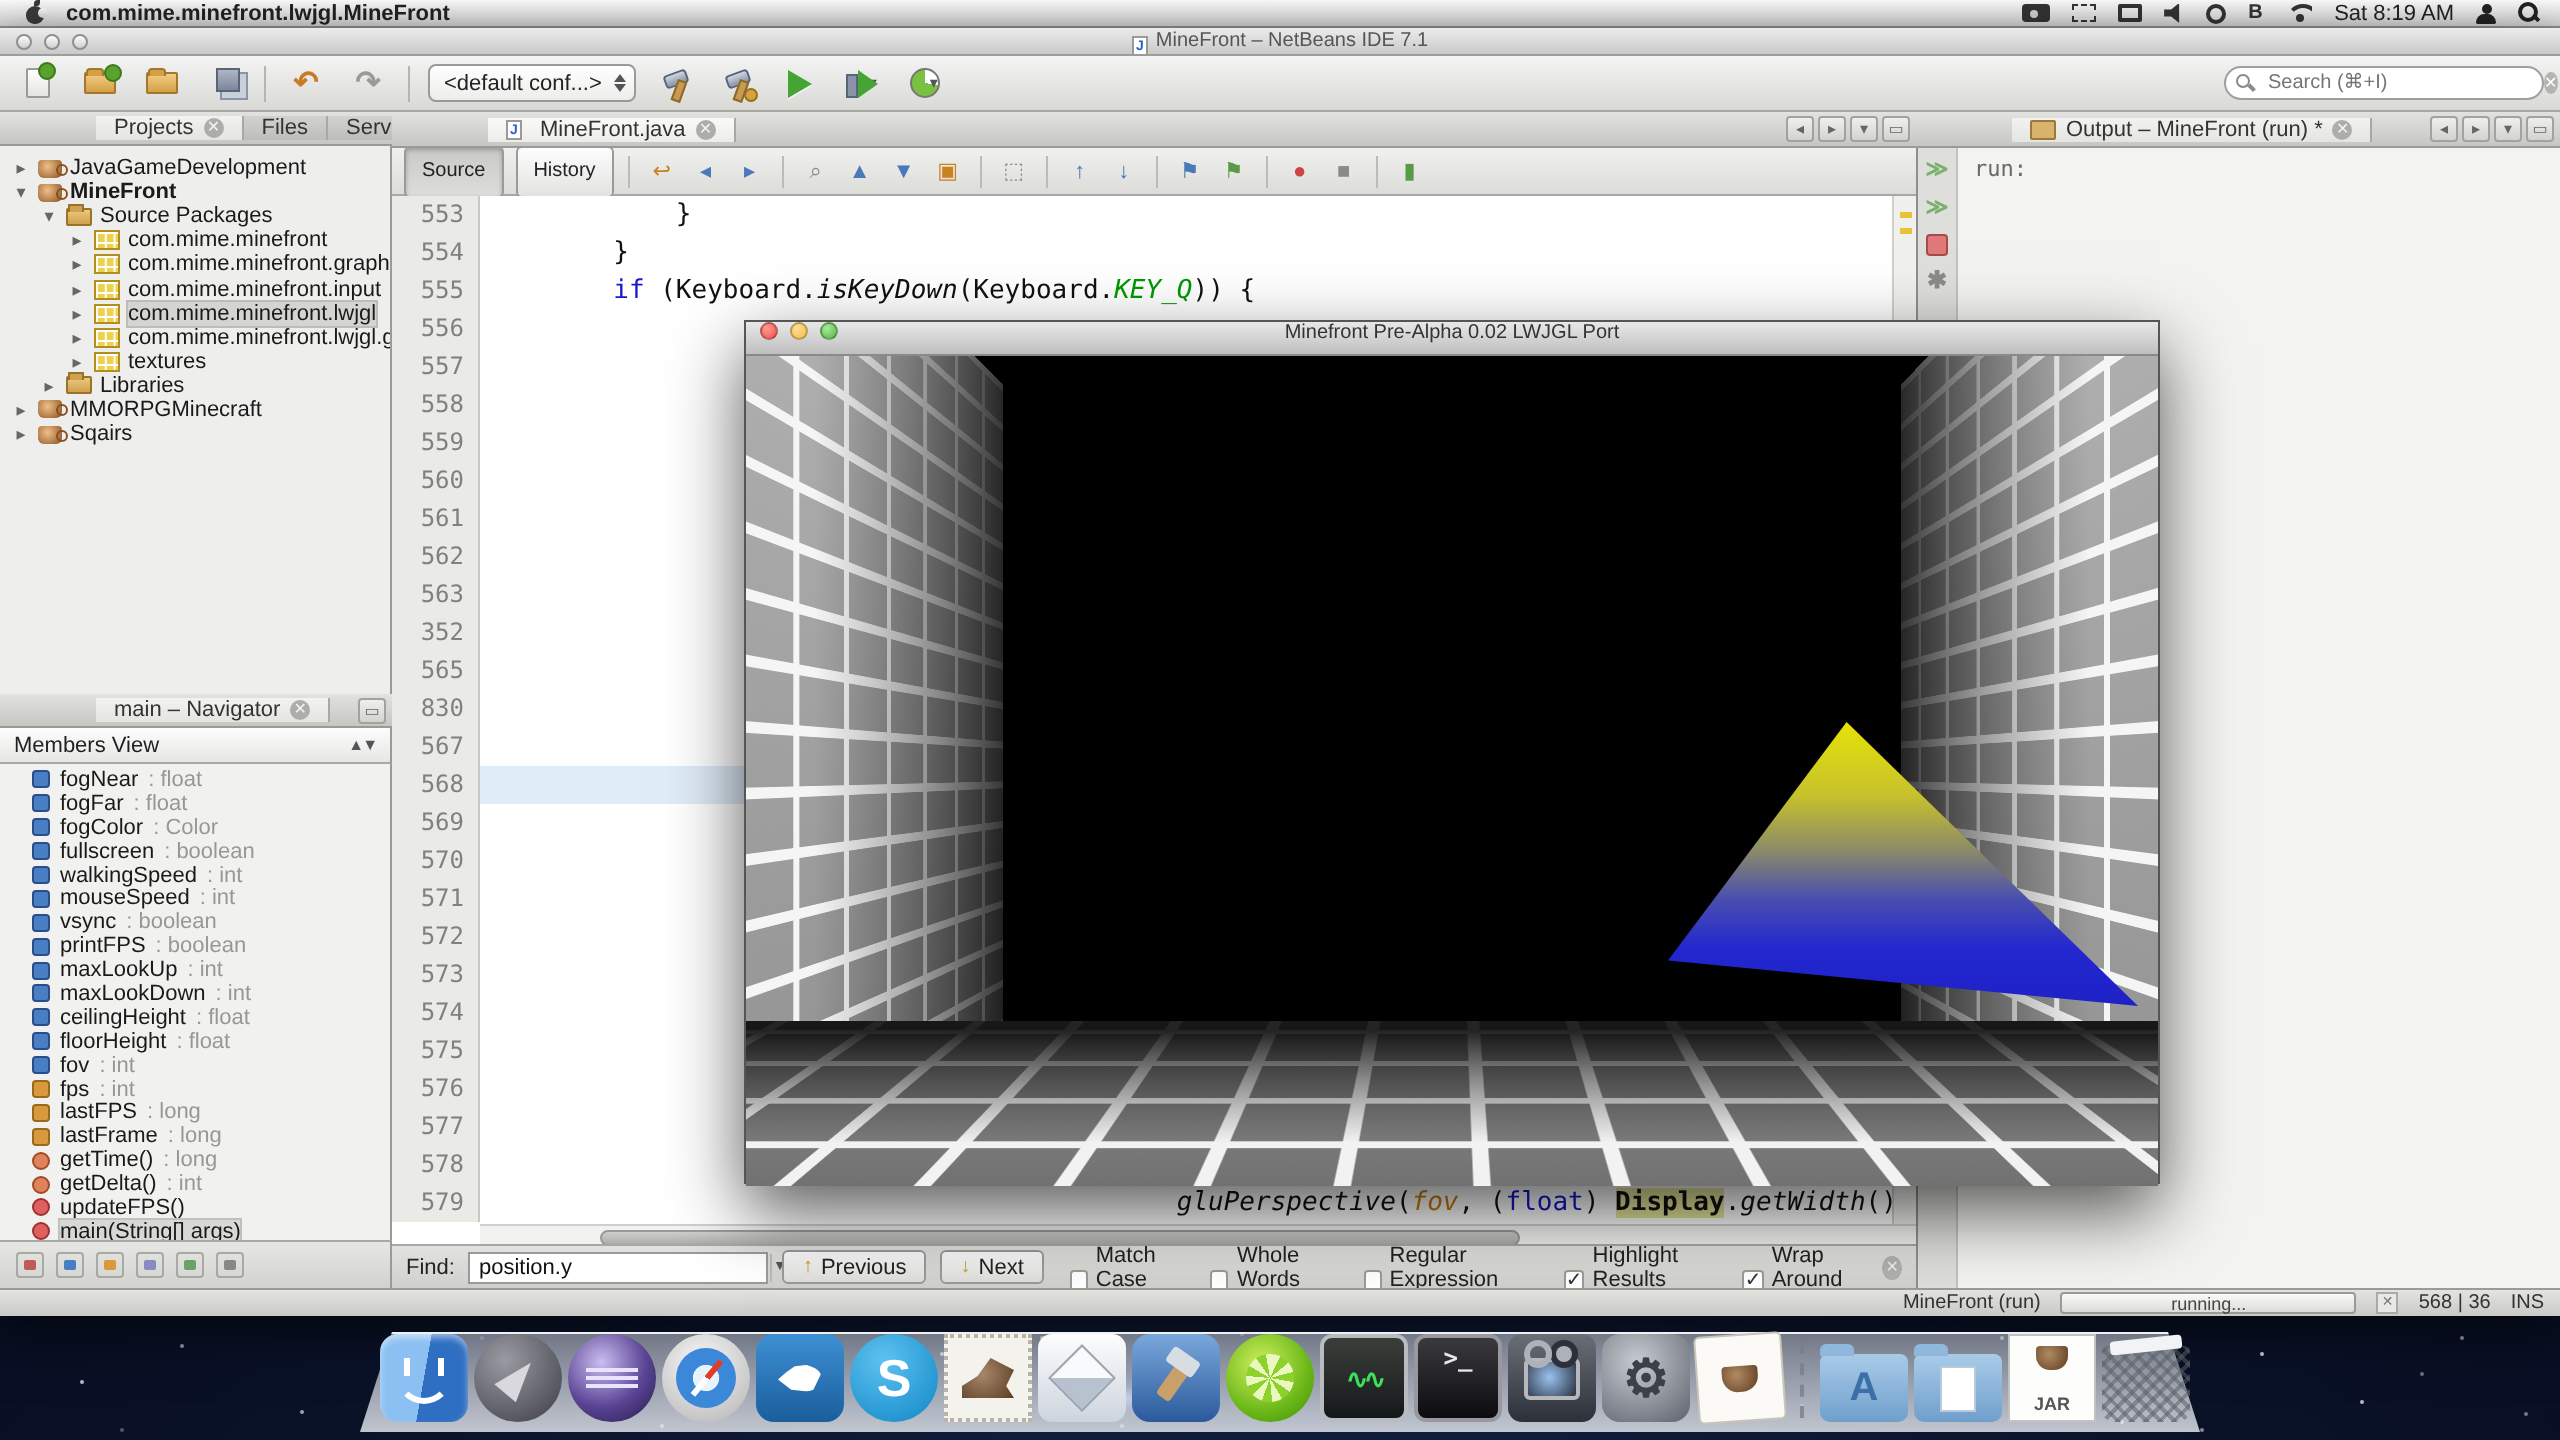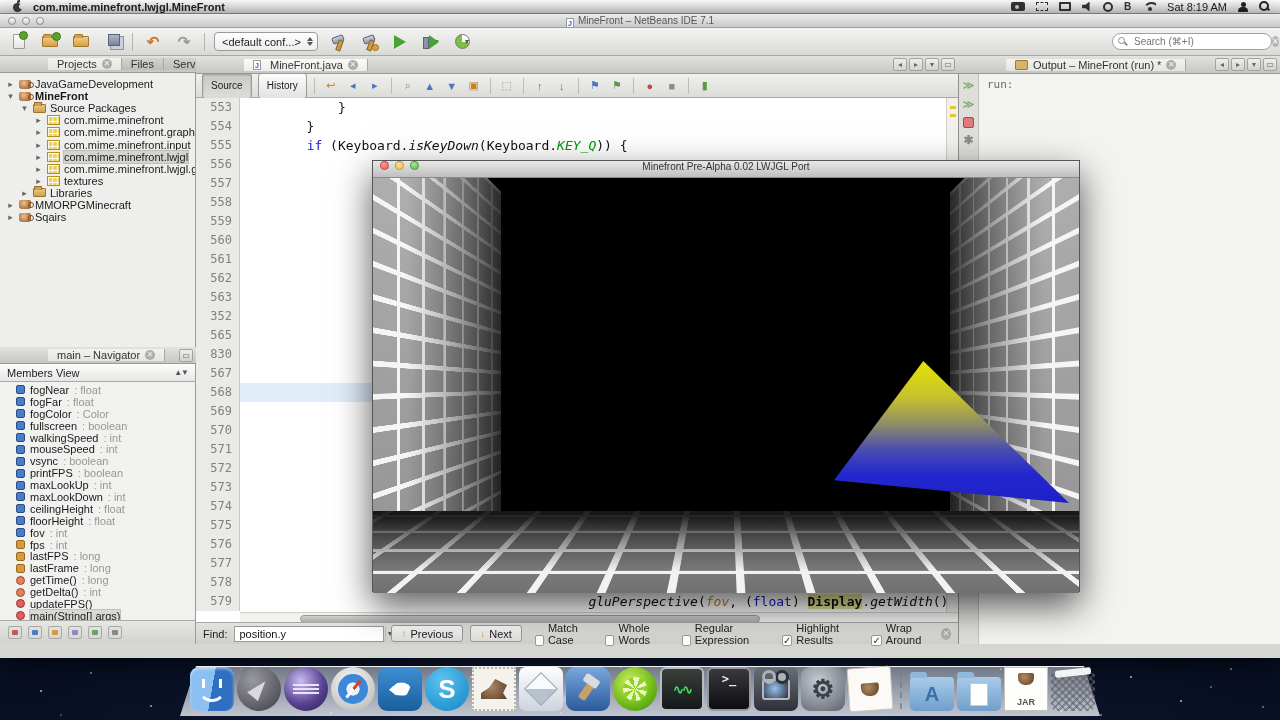--- a/index.html
+++ b/index.html
@@ -713,20 +713,27 @@
     <div class="out-body">
       <div class="out-strip" id="out-icons">
           <span class="osi">≫</span>
           <span class="osi">≫</span>
           <span class="osi stop"></span>
           <span class="osi gear">✱</span>
         </div>
       <div class="out-text">run:</div>
     </div>
 
+    <div class="statusbar">
+      <span>MineFront (run)</span>
+      <span class="prog">running...</span>
+      <span class="pstop">✕</span>
+      <span>568 | 36</span>
+      <span>INS</span>
+    </div>
   </div>
 
   <div class="lwjgl">
     <div class="lw-titlebar">
       <span class="light l-red"></span>
       <span class="light l-yel"></span>
       <span class="light l-grn"></span>
       <div class="lw-title">Minefront Pre-Alpha 0.02 LWJGL Port</div>
     </div>
     <div class="scene">

